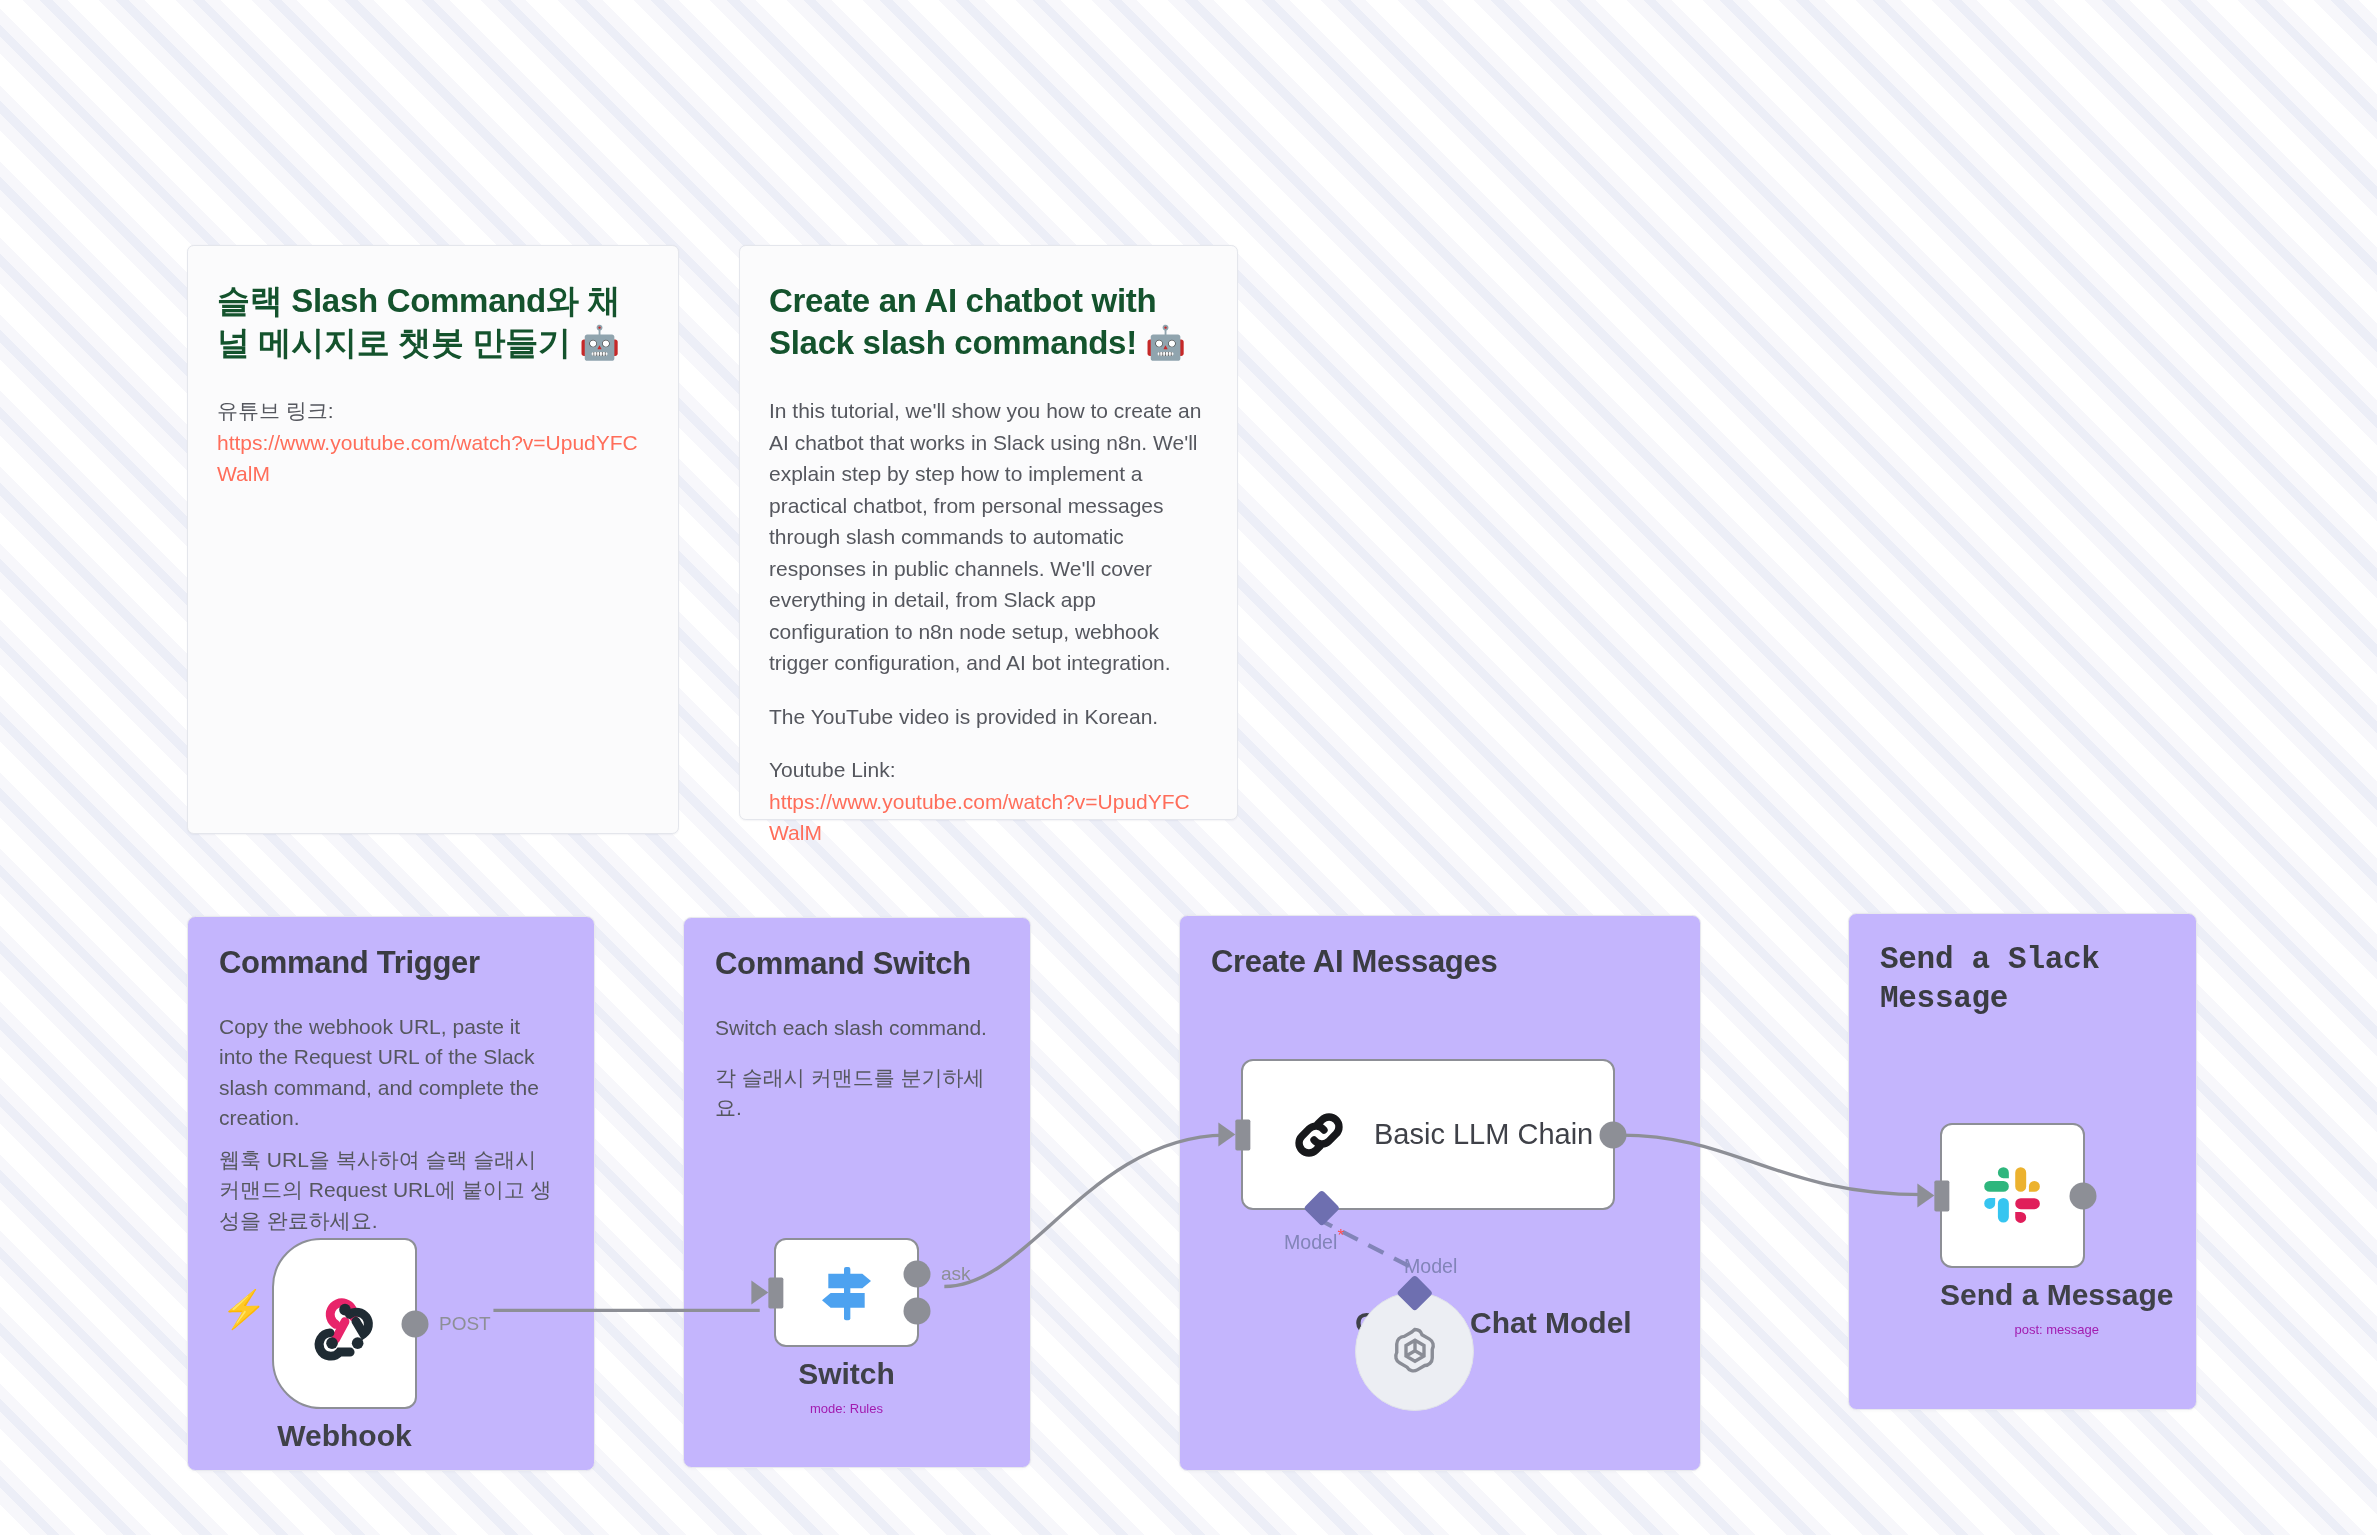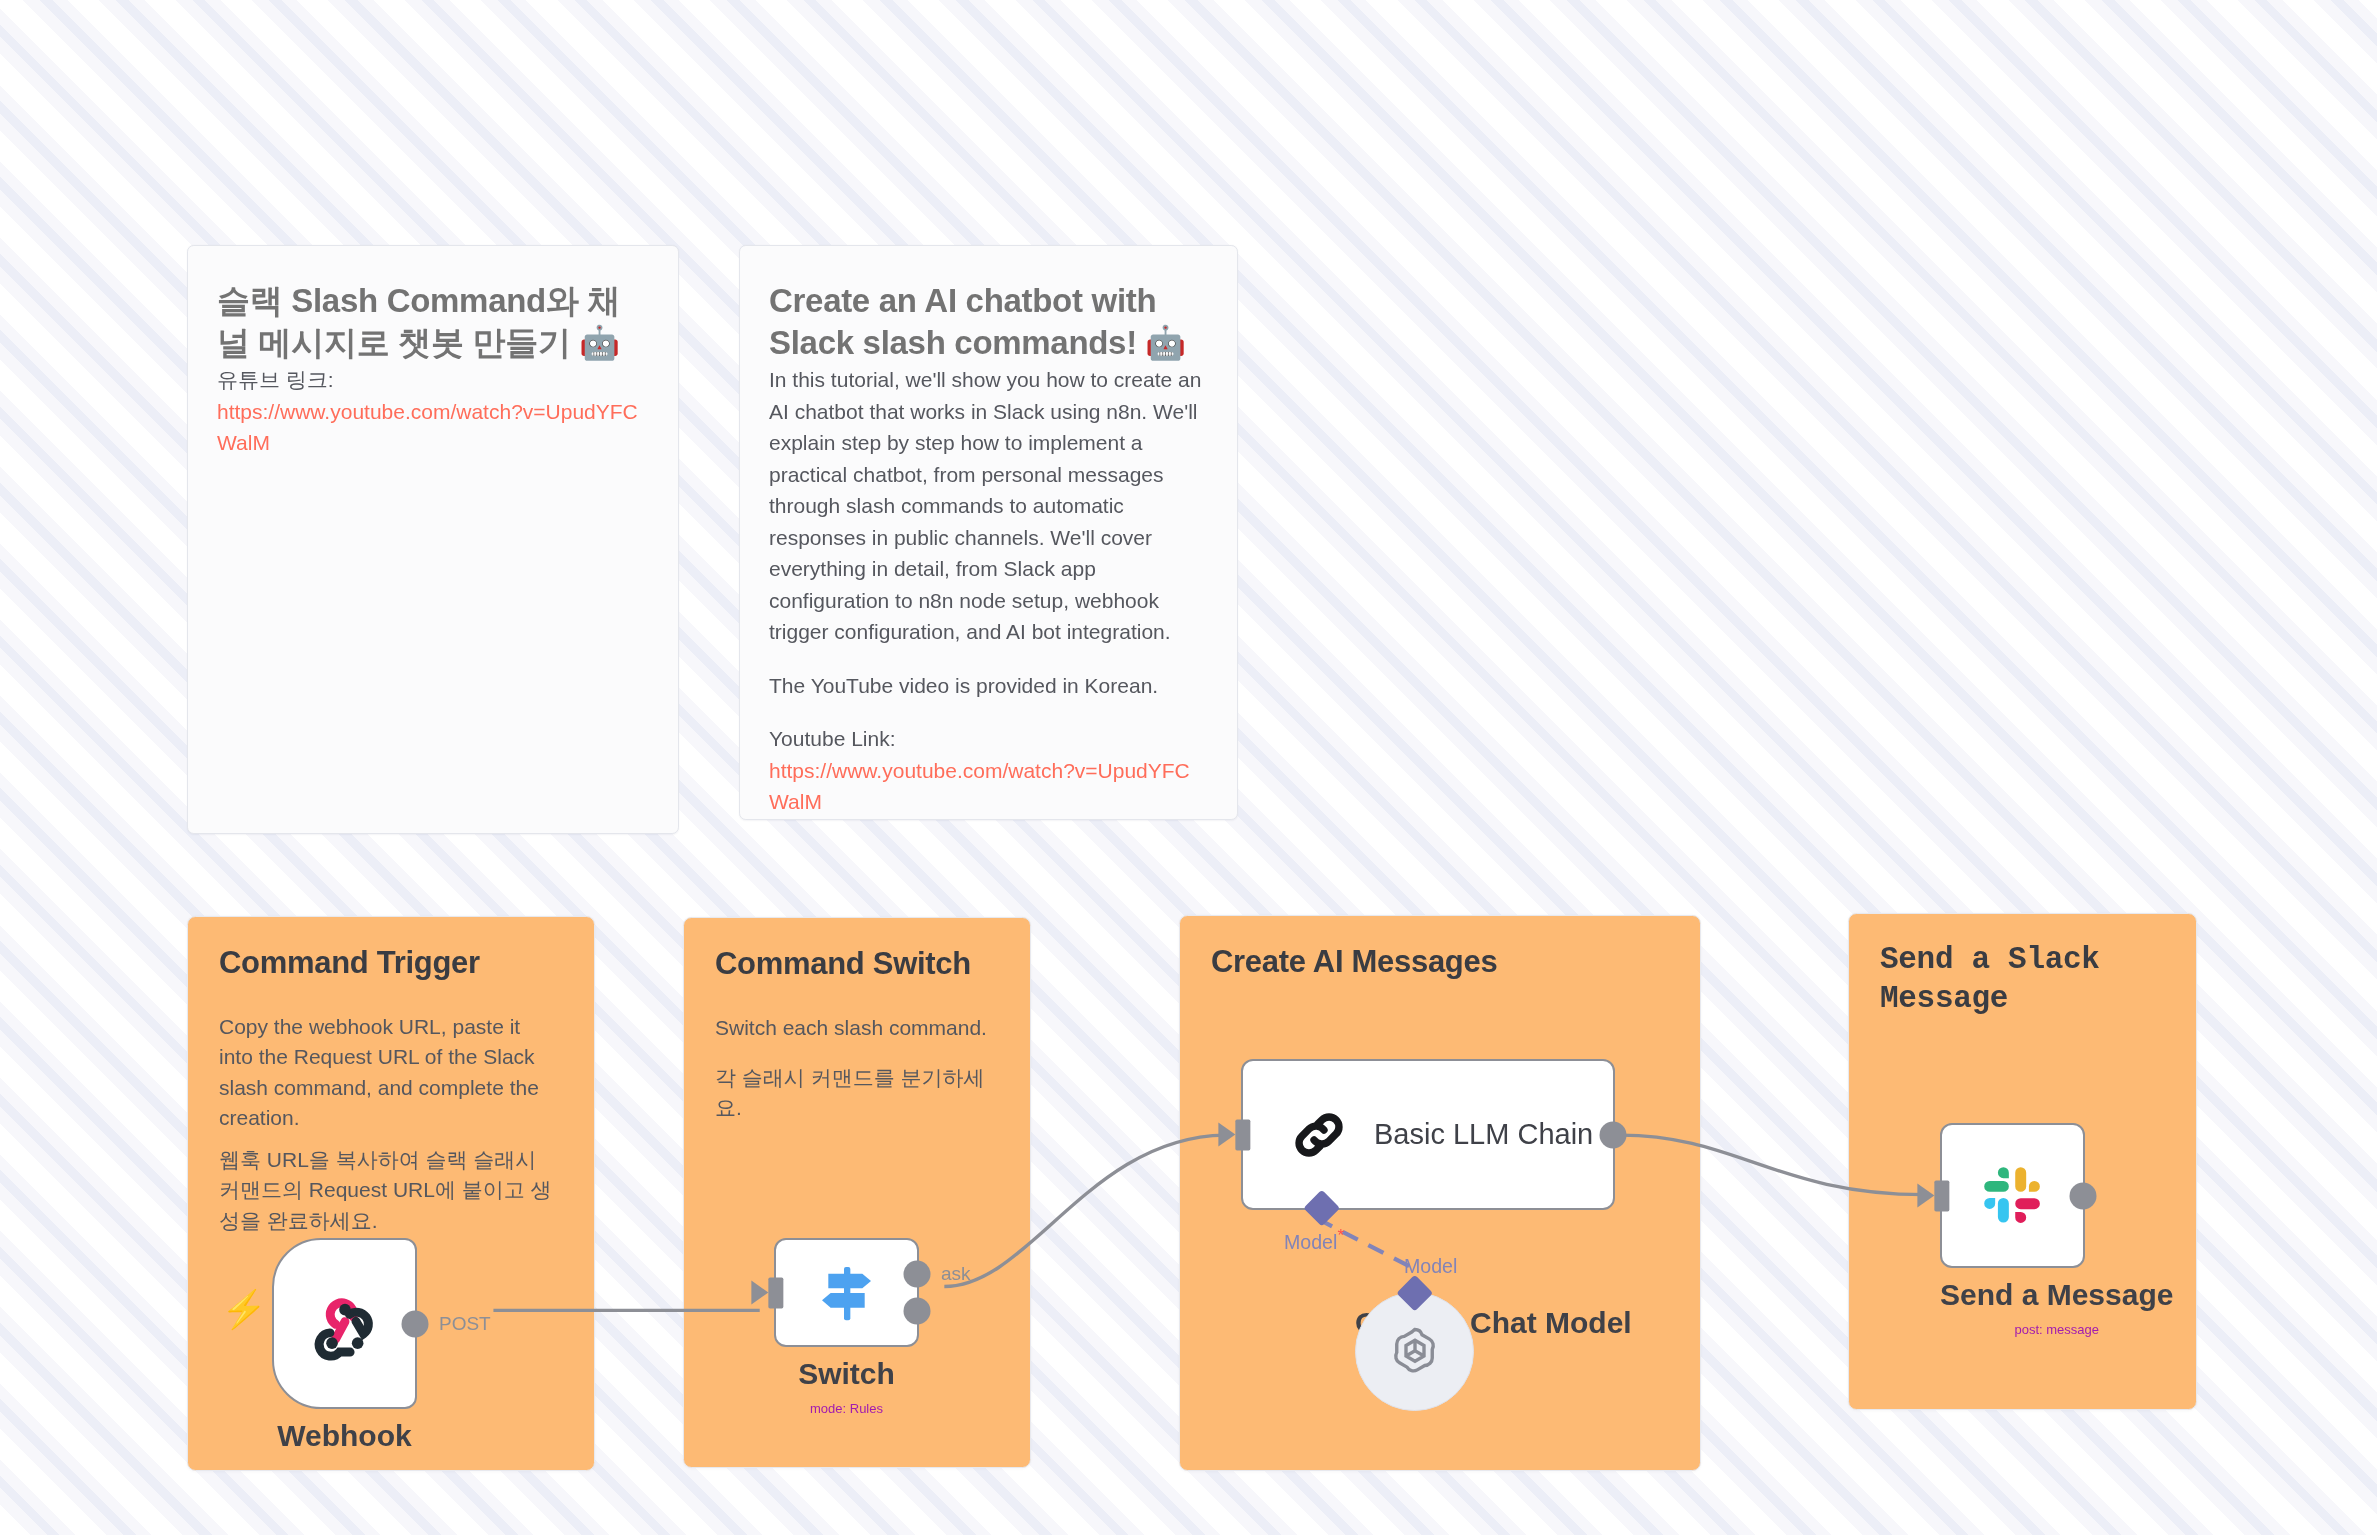--- a/index.html
+++ b/index.html
@@ -31,22 +31,23 @@
     background: #fbfbfc;
     border: 0.9px solid #e4e6ec;
     border-radius: 6.8px;
     box-shadow: 0 0.9px 1.7px rgba(40,45,70,.05);
     padding: 34px 29px 25.5px 29px;
   }
   .sticky h2 {
     font-size: 33px;
     line-height: 1.28;
     font-weight: 700;
-    color: #737373;
+    color: #14532d;
     letter-spacing: -0.3px;
+    margin-bottom: 31px;
   }
   .sticky p {
     font-size: 21px;
     line-height: 1.5;
     color: #55575e;
     margin-bottom: 22px;
   }
   .sticky p:last-child { margin-bottom: 0; }
   .sticky a.link {
     color: #ff6d5a;
@@ -57,21 +58,21 @@
     word-break: break-all;
   }
   .sticky .tight { margin-bottom: 0; }
 
   #note-ko { left: 187px; top: 245px; width: 492px; height: 589px; }
   #note-en { left: 739px; top: 245px; width: 499px; height: 575px; }
 
   
   .group {
     position: absolute;
-    background: #fdba74;
+    background: #c4b5fd;
     border: 0.9px solid #e8e9ee;
     border-radius: 8.5px;
     box-shadow: 0 0.9px 2.6px rgba(40,45,70,.04);
   }
   .group > .gtitle {
     position: absolute;
     left: 31px;
     top: 27px;
     font-size: 31px;
     font-weight: 700;

